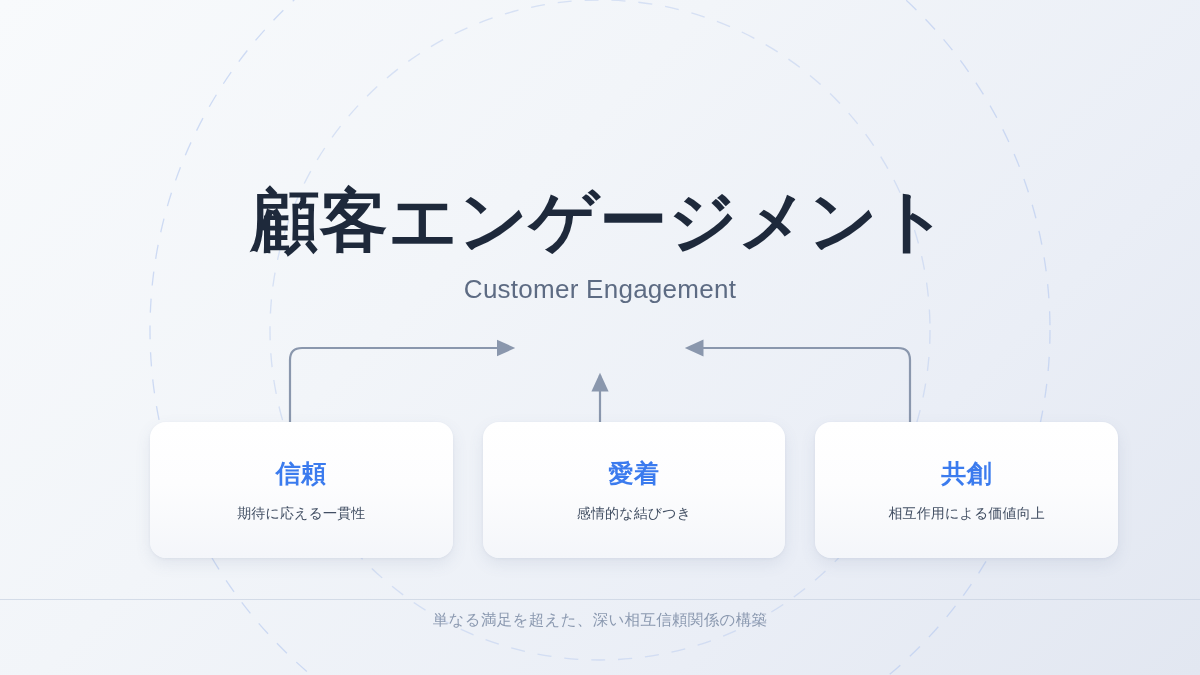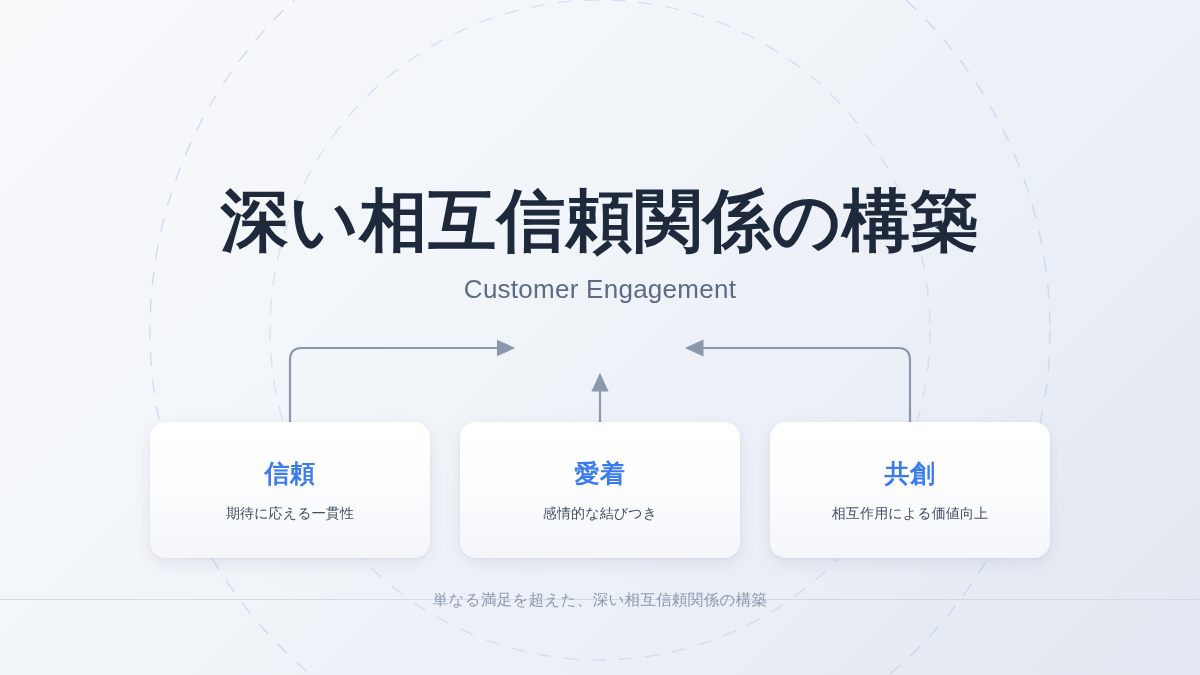--- a/index.html
+++ b/index.html
@@ -63,21 +63,21 @@
     width: 1200px;
     height: 675px;
     pointer-events: none;
   }
 
   
   .cards {
     position: absolute;
     top: 422px;
     left: 150px;
-    width: 900px;
+    width: 968px;
     height: 136px;
     display: flex;
     gap: 30px;
   }
   .card {
     position: relative;
     flex: 1 1 0;
     border-radius: 16px;
     background: linear-gradient(180deg, #ffffff 0%, #fdfdfe 45%, #f4f6fa 100%);
     box-shadow: 0 6px 16px rgba(80, 100, 140, 0.10),
@@ -109,41 +109,41 @@
     left: 0;
     top: 599px;
     width: 1200px;
     height: 1px;
     background: #c9d3e2;
     opacity: 0.75;
   }
   .footer {
     position: absolute;
     left: 0;
-    top: 592px;
+    top: 612px;
     width: 1200px;
     text-align: center;
     font-size: 15.5px;
     color: #8b99b0;
     letter-spacing: 0.02em;
     line-height: 1;
   }
 </style>
 </head>
 <body>
 
 <div id="slide">
 
   <svg class="deco-layer" width="1200" height="675" viewBox="0 0 1200 675" aria-hidden="true">
     <circle cx="600" cy="330" r="450" fill="none" stroke="#b9cbf0" stroke-width="1.3" stroke-dasharray="14 13" opacity="0.65"></circle>
     <circle cx="600" cy="330" r="330" fill="none" stroke="#b9cbf0" stroke-width="1.3" stroke-dasharray="14 13" opacity="0.5"></circle>
   </svg>
 
   <div class="header">
-    <h1 class="title">深い相互信頼関係の構築</h1>
+    <h1 class="title">顧客エンゲージメント</h1>
     <p class="subtitle">Customer Engagement</p>
   </div>
 
   <svg class="arrows" width="1200" height="675" viewBox="0 0 1200 675" aria-hidden="true">
     <defs>
       <marker id="ah-right" markerWidth="9" markerHeight="9" refX="7.5" refY="4.5" orient="auto" markerUnits="strokeWidth">
         <path d="M0,0.6 L8.5,4.5 L0,8.4 Z" fill="#8a97ad"></path>
       </marker>
       <marker id="ah-left" markerWidth="9" markerHeight="9" refX="7.5" refY="4.5" orient="auto" markerUnits="strokeWidth">
         <path d="M0,0.6 L8.5,4.5 L0,8.4 Z" fill="#8a97ad"></path>

